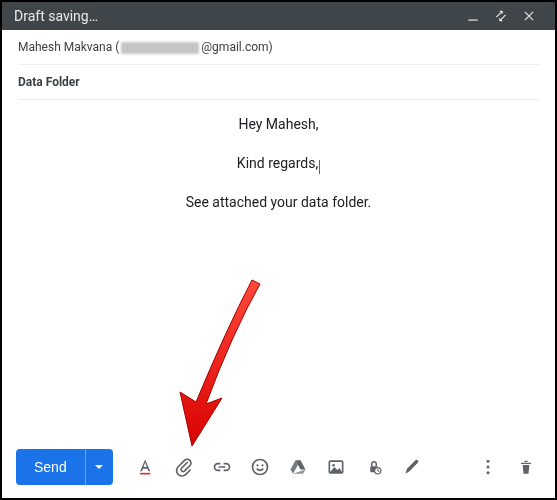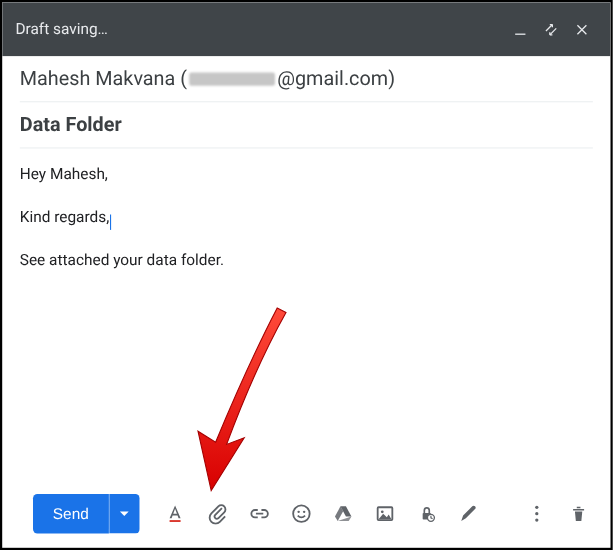--- a/index.html
+++ b/index.html
@@ -7,43 +7,43 @@
     font-family: Roboto, Arial, sans-serif;
     background: #fff;
     width: 557px;
     height: 500px;
     border: 2px solid #000;
     position: relative;
   }
   .titlebar {
     background: #404549;
     color: #e8eaed;
-    height: 49px;
+    height: 28px;
     display: flex;
     align-items: center;
     padding: 0 12px;
     font-size: 14px;
   }
   .titlebar .title { flex: 1; }
   .titlebar .ctrl { width: 28px; height: 28px; display:flex; align-items:center; justify-content:center; color:#e8eaed; cursor:pointer; }
   .titlebar .ctrl svg { width: 14px; height: 14px; }
   .body { padding: 0 16px; }
-  .row { border-bottom: 1px solid #eceff1; padding: 10px 0; font-size: 18px; color:#3c4043; }
+  .row { border-bottom: 1px solid #eceff1; padding: 10px 0; font-size: 12px; color:#3c4043; }
   .to { color:#3c4043; }
   .redact {
     display:inline-block; width: 78px; height: 12px; background:#c6c6c6; border-radius:2px;
     filter: blur(1.2px); vertical-align: middle; margin: 0 2px;
   }
   .subject { font-weight: 700; }
-  .compose-body { padding-top: 14px; font-size: 14px; line-height: 1.5; color:#202124; }
+  .compose-body { padding-top: 14px; font-size: 14px; line-height: 1.5; color:#202124;text-align:center; }
   .compose-body p { margin-bottom: 18px; }
   .caret { display:inline-block; width:1px; height:14px; background:#1a73e8; vertical-align:bottom; margin-left:1px; }
   .toolbar {
     position: absolute;
-    left: 16px; right: 0; bottom: 0;
+    left: 2px; right: 0; bottom: 0;
     height: 62px;
     display: flex;
     align-items: center;
     padding: 0 12px;
     gap: 4px;
   }
   .send-group { display:flex; height: 36px; }
   .send-btn {
     background:#1a73e8; color:#fff; border:none; border-radius:4px 0 0 4px;
     padding: 0 18px; font-size:14px; font-weight:500; cursor:pointer;

